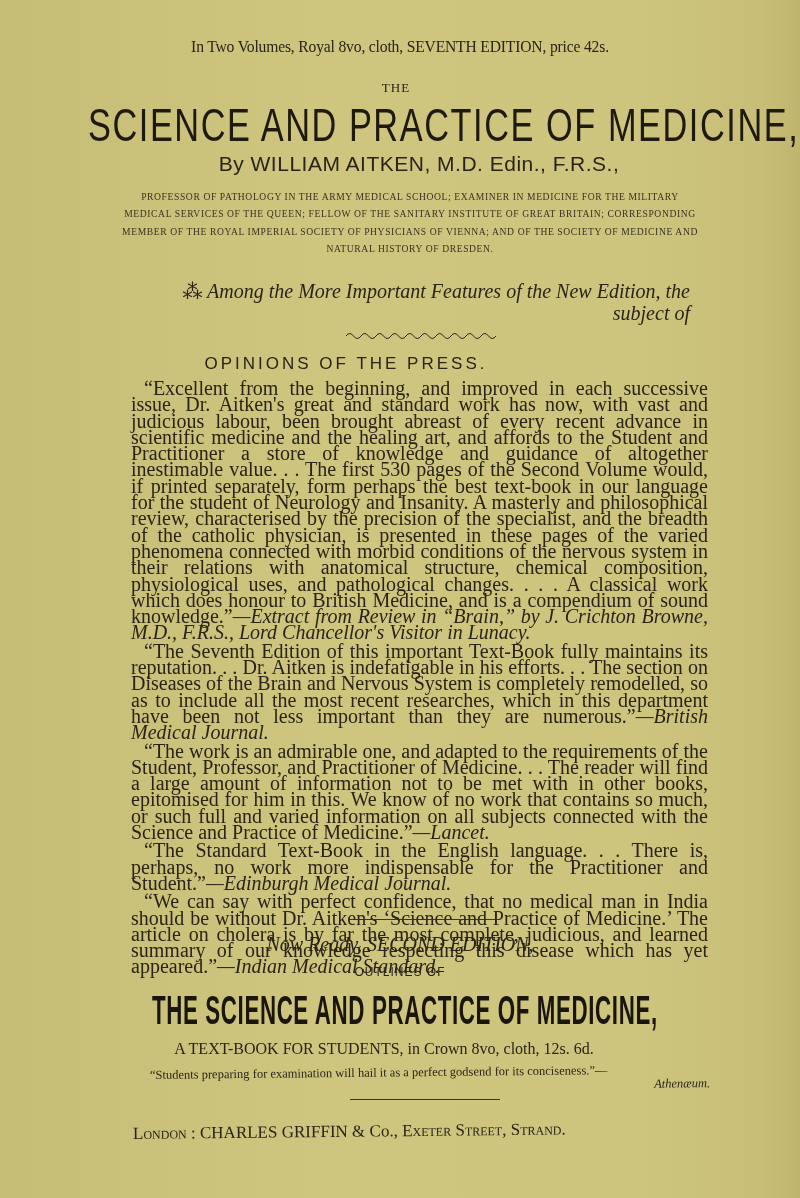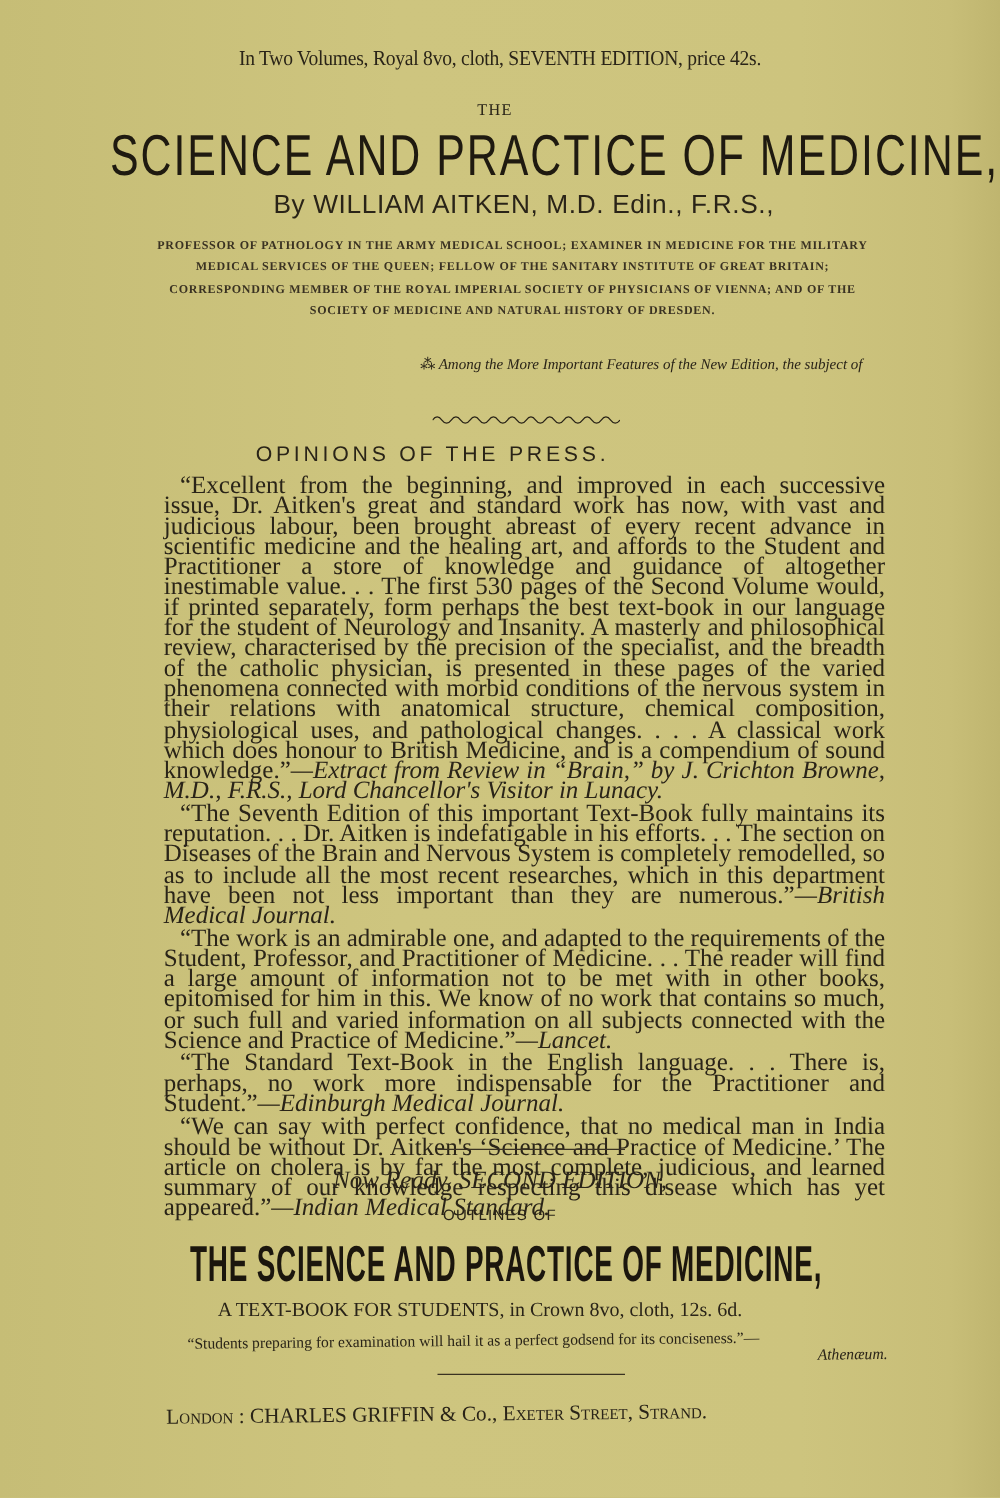--- a/index.html
+++ b/index.html
@@ -28,25 +28,25 @@
     color: #1f1a10; white-space: nowrap;
   }
   .author {
     position: absolute; top: 152px; left: 0; width: 800px;
     font-family: "Liberation Sans", "DejaVu Sans", sans-serif;
     font-size: 21px; letter-spacing: 0.5px; margin-left: 19px;
   }
   .credentials {
     position: absolute; top: 188px; left: 120px; width: 580px;
     font-size: 9.6px; letter-spacing: 0.6px; line-height: 17.3px;
-    text-transform: uppercase; font-weight: bold; color: #3a3222;
+    text-transform: uppercase; font-weight: normal; color: #3a3222;
   }
   .features {
     position: absolute; top: 280px; left: 128px; width: 580px;
-    font-size: 12px; line-height: 22px;
+    font-size: 20px; line-height: 22px;
   }
   .features .l1 { display: block; text-align: right; padding-right: 18px; font-style: italic; }
   .features .l2 { display: block; text-align: left; }
   .sc { font-variant: small-caps; font-style: normal; }
   .it { font-style: italic; }
   .squiggle { position: absolute; top: 331px; left: 346px; width: 150px; height: 10px; }
   .opinions {
     position: absolute; top: 354px; left: 0; width: 692px;
     font-family: "Liberation Sans", "DejaVu Sans", sans-serif;
     font-size: 17px; letter-spacing: 3px;

